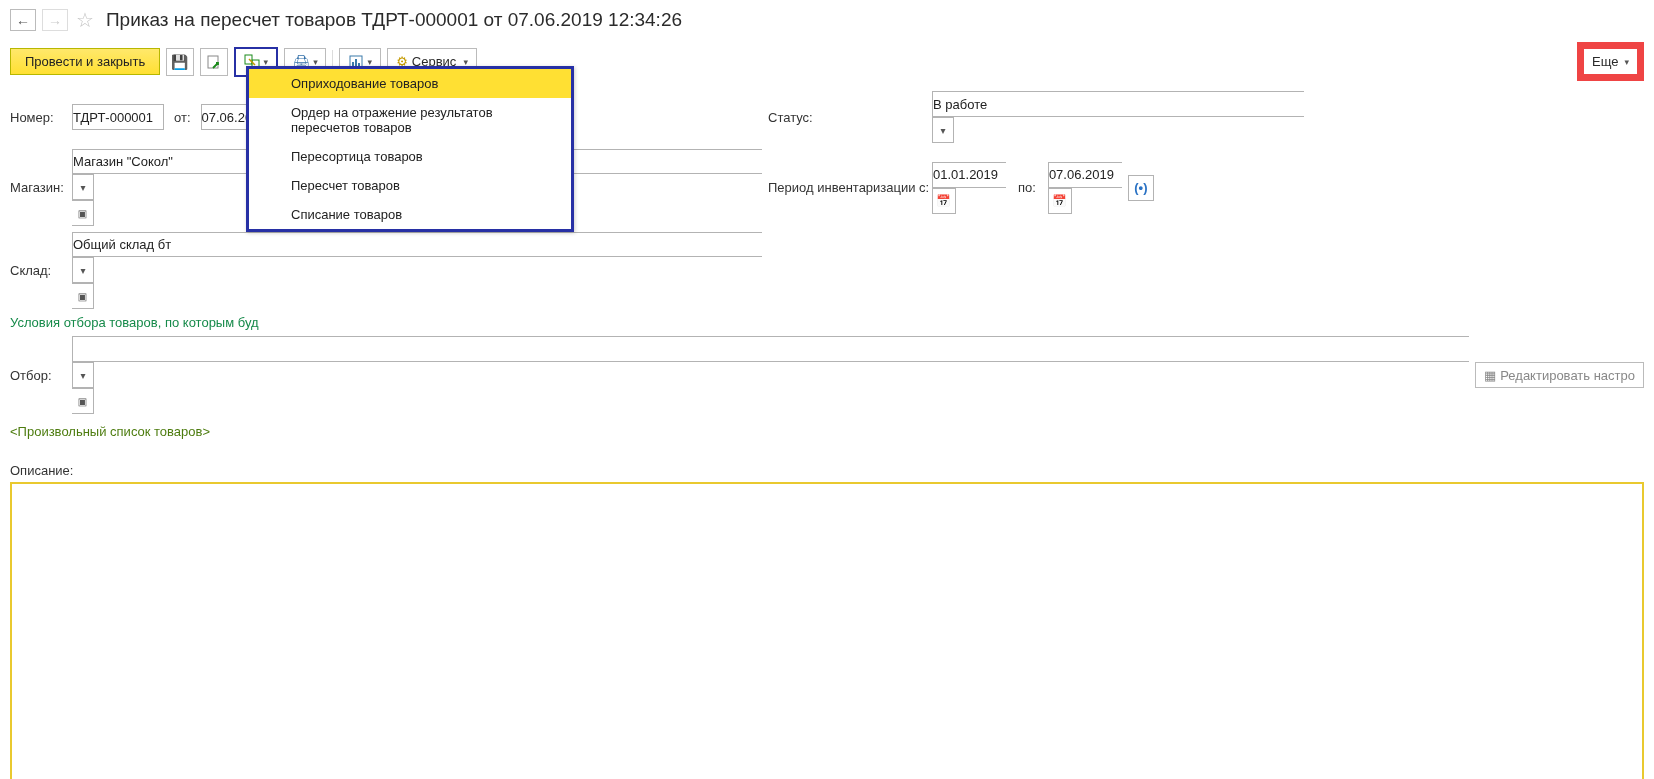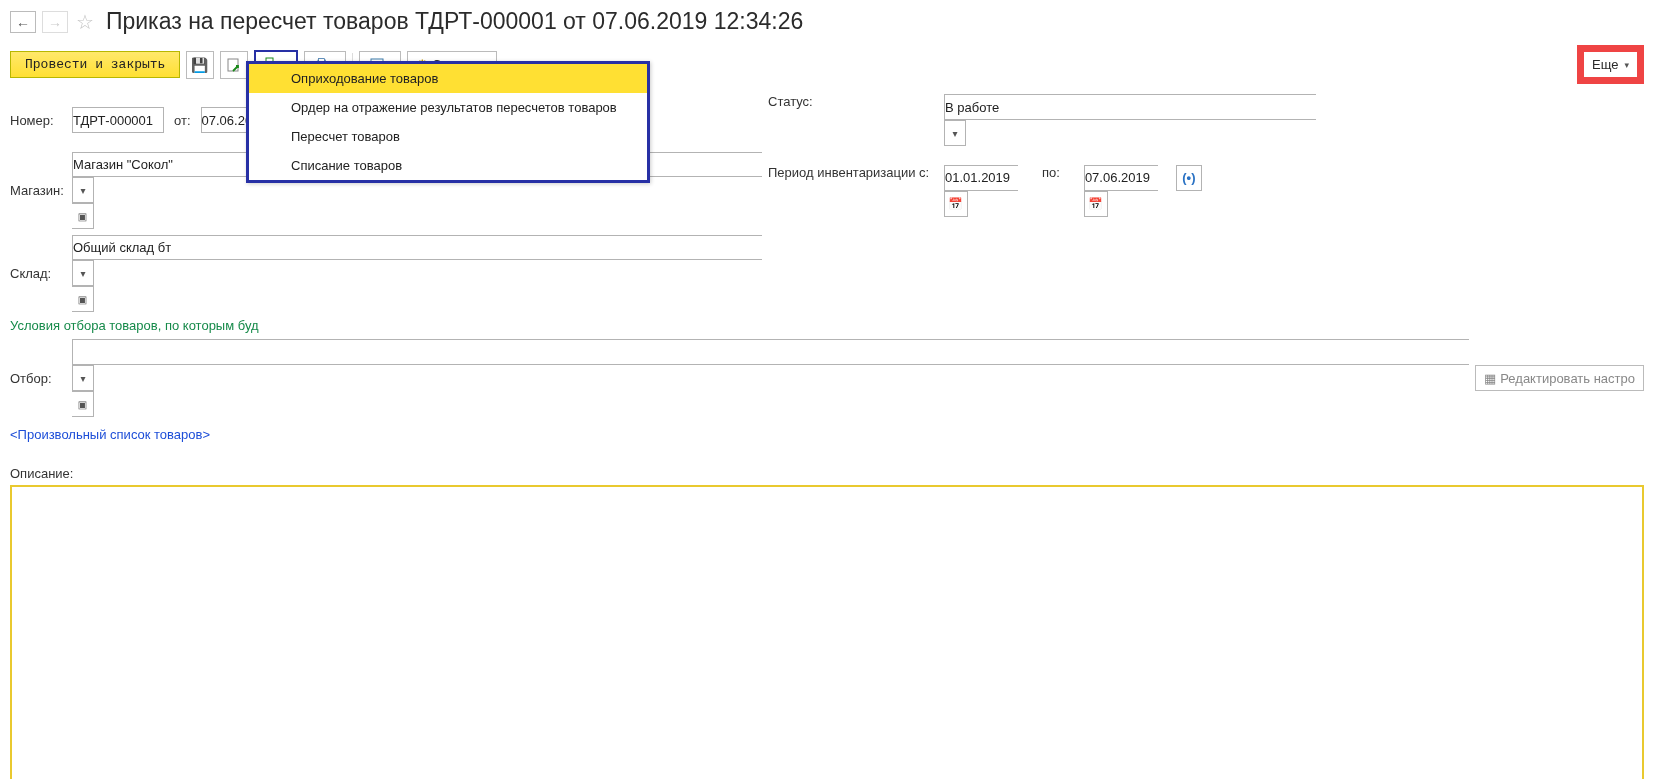--- a/index.html
+++ b/index.html
@@ -1,23 +1,23 @@
 <!DOCTYPE html>
 <html><head>
 <meta charset="utf-8">
 <style>
 *{box-sizing:border-box;margin:0;padding:0;}
 body{font-family:Arial,Helvetica,sans-serif;font-size:13px;color:#2a2a2a;background:#fff;overflow:hidden;}
 .header-row{display:flex;align-items:center;gap:6px;padding:8px 10px 6px 10px;}
 .nav-btn{width:26px;height:22px;border:1px solid #bbb;background:#fff;display:flex;align-items:center;justify-content:center;cursor:pointer;color:#555;font-size:14px;}
 .nav-btn.disabled{color:#ccc;border-color:#ddd;}
 .star-icon{color:#c4c4c4;font-size:20px;padding:0 2px;}
-.page-title{font-size:23px;color:#2b2b2b;margin-left:4px;}
+.page-title{font-size:19px;color:#2b2b2b;margin-left:4px;}
 .toolbar{display:flex;align-items:center;gap:6px;padding:4px 10px 10px 10px;position:relative;}
-.btn{border:1px solid #b7b700;background:linear-gradient(#ffe86b,#ffe033);padding:5px 14px;cursor:pointer;font-size:13px;color:#222;font-family:Liberation Mono, monospace;}
+.btn{border:1px solid #b7b700;background:linear-gradient(#ffe86b,#ffe033);padding:5px 14px;cursor:pointer;font-size:13px;color:#222;}
 .icon-btn{width:28px;height:28px;border:1px solid #bbb;background:#fff;display:flex;align-items:center;justify-content:center;cursor:pointer;font-size:14px;color:#3370a9;}
 .icon-btn.drop{width:42px;justify-content:center;}
 .icon-btn.highlighted{border:2px solid #2730a5;width:44px;height:30px;}
 .drop-arrow{font-size:9px;color:#555;margin-left:3px;}
 .toolbar-sep{width:1px;height:24px;background:#dcdcdc;}
 .btn-plain{border:1px solid #bbb;background:#fff;padding:5px 8px;cursor:pointer;display:flex;align-items:center;gap:4px;font-size:13px;}
 .toolbar-spacer{flex:1;}
 .more-btn{border:7px solid #ef4444;background:#fff;padding:5px 8px;cursor:pointer;font-size:13px;display:flex;align-items:center;gap:3px;}
 .form-area{padding:0 10px 8px 10px;}
 .form-row{display:flex;align-items:center;gap:6px;margin-bottom:6px;}
@@ -34,28 +34,28 @@
 .combo-btn+.combo-btn{border-left:none;}
 .right-lbl{width:158px;}
 .status-input{width:372px;}
 .date-s{width:74px;}
 .cal-btn{width:24px;height:26px;border:1px solid #b3b3b3;background:#fff;display:flex;align-items:center;justify-content:center;cursor:pointer;font-size:12px;color:#666;}
 .inner-sep{padding:0 6px;}
 .broadcast-btn{width:26px;height:26px;border:1px solid #b3b3b3;background:#fff;display:flex;align-items:center;justify-content:center;cursor:pointer;color:#2a6;}
 .green-text{color:#168a4a;font-size:13px;}
 .otbor-input{flex:1;min-width:100px;}
 .edit-settings-btn{border:1px solid #bbb;background:#fff;padding:4px 8px;display:flex;align-items:center;gap:4px;color:#888;font-size:13px;height:26px;}
-.hint-text{color:#1d4ed8;font-size:13px;padding:4px 0 16px 0;}
+.hint-text{color:#4d7c0f;font-size:13px;padding:4px 0 16px 0;}
 .desc-label{font-size:13px;color:#333;margin:8px 0 4px 0;}
 .desc-box{border:2px solid #e9c92f;height:470px;background:#fff;}
-.dropdown{position:absolute;top:20px;left:246px;width:404px;background:#fff;border:3px solid #2730a5;z-index:1000;box-shadow:1px 1px 4px rgba(0,0,0,0.2);}
+.dropdown{position:absolute;top:28px;left:246px;width:328px;background:#fff;border:3px solid #2730a5;z-index:1000;box-shadow:1px 1px 4px rgba(0,0,0,0.2);}
 .dd-item{padding:7px 14px 7px 42px;font-size:13px;cursor:pointer;color:#222;}
 .dd-item.sel{background:#ffe033;}
 .col-left{display:flex;align-items:center;gap:6px;flex:0 0 752px;}
-.col-right{display:flex;gap:18px;flex:1;}
+.col-right{display:flex;align-items:center;gap:6px;flex:1;}
 .flex-input{flex:1;}
 svg{display:block;}
 </style>
 </head>
 <body>
 
 <div class="header-row">
   <div class="nav-btn">
       <span>←</span>
     </div>
@@ -106,20 +106,21 @@
   </div>
   <div class="toolbar-spacer"></div>
   <div class="more-btn">
     <span>Еще</span>
     <span class="drop-arrow">▾</span>
   </div>
 
   <div class="dropdown">
     <div class="dd-item sel">Оприходование товаров</div>
     <div class="dd-item">Ордер на отражение результатов пересчетов товаров</div>
+    <div class="dd-item">Пересортица товаров</div>
     <div class="dd-item">Пересчет товаров</div>
     <div class="dd-item">Списание товаров</div>
   </div>
 </div>
 
 <div class="form-area">
 
   <div class="form-row">
     <div class="col-left">
       <span class="lbl w1">Номер:</span>

